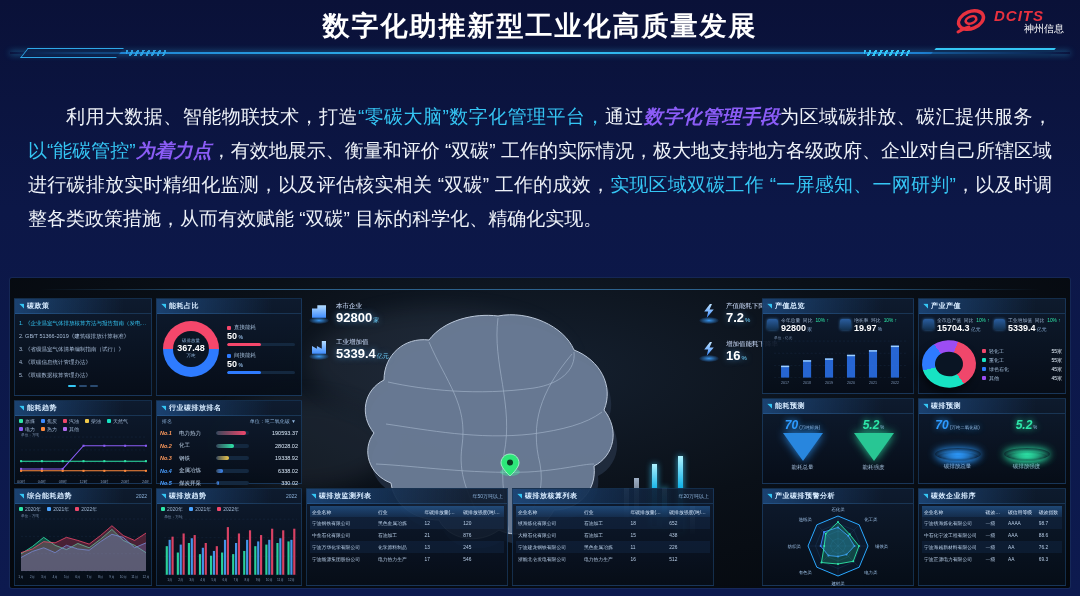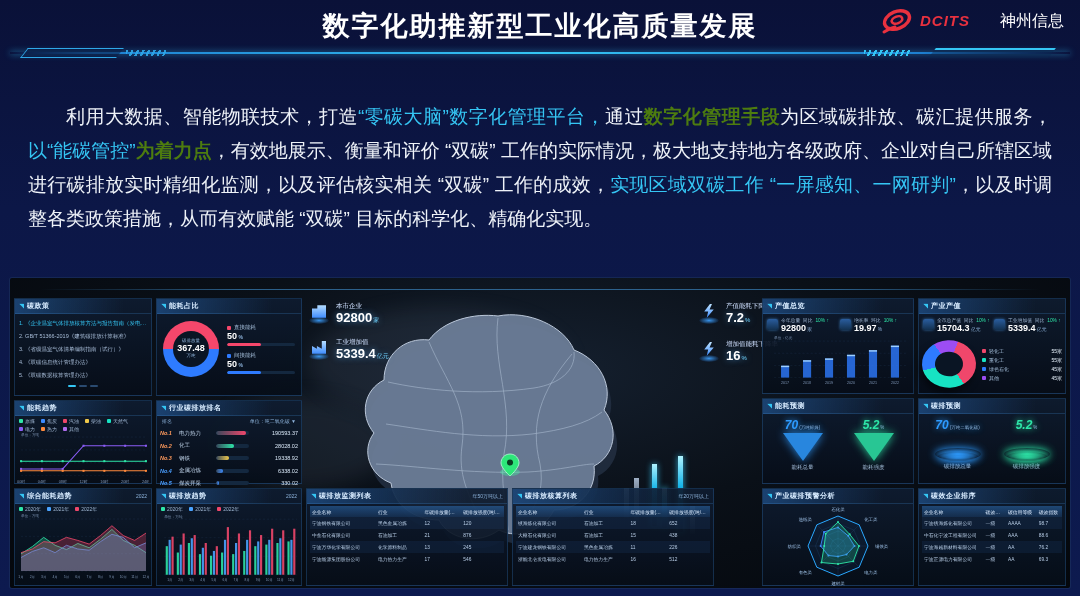--- a/index.html
+++ b/index.html
@@ -9,43 +9,43 @@
     font-family:"Liberation Sans","DejaVu Sans",sans-serif;
     -webkit-font-smoothing:antialiased;
   }
   
   .page-title{
     position:absolute;left:0;top:8px;width:100%;text-align:center;margin:0;
     color:#ffffff;font-size:27px;font-weight:bold;letter-spacing:2px;
   }
   .logo{position:absolute;right:16px;top:6px;display:flex;align-items:center;gap:6px;}
   .logo-swirl{width:34px;height:30px;}
-  .logo-txt{display:flex;flex-direction:row;line-height:1.05;}
+  .logo-txt{display:flex;flex-direction:column;line-height:1.05;}
   .logo-txt b{color:#e8313f;font-size:15px;font-style:italic;letter-spacing:1px;}
-  .logo-txt i{color:#ffffff;font-size:16px;font-style:normal;margin-left:30px;}
+  .logo-txt i{color:#ffffff;font-size:10px;font-style:normal;margin-left:30px;}
   .divider{position:absolute;left:10px;right:10px;top:48px;height:10px;}
   .divider .base{position:absolute;left:0;right:0;top:4px;height:2px;
     background:linear-gradient(90deg,rgba(20,120,220,0) 0%,#1e7fd0 8%,#35c6f4 50%,#1e7fd0 86%,rgba(20,120,220,0) 100%);
     box-shadow:0 0 6px rgba(53,198,244,.8);}
   .divider .skew-l{position:absolute;left:14px;top:0;width:95px;height:8px;border:1px solid #2fa8e8;border-right:none;
     transform:skewX(-38deg);background:rgba(10,30,70,.6);}
   .divider .ticks{position:absolute;left:116px;top:2px;width:40px;height:6px;
     background:repeating-linear-gradient(115deg,#2fa8e8 0 2px,transparent 2px 5px);opacity:.9;}
   .divider .ticks-r{position:absolute;right:160px;top:2px;width:46px;height:6px;
     background:repeating-linear-gradient(115deg,#35c6f4 0 2px,transparent 2px 5px);}
   .divider .skew-r{position:absolute;right:18px;top:0;width:120px;height:8px;border-top:2px solid #35c6f4;
     transform:skewX(-38deg);background:rgba(10,40,80,.4);}
   
   .para{
     position:absolute;left:28px;top:100px;width:1024px;margin:0;
     font-size:19px;line-height:34px;color:#eef2f8;text-align:justify;text-indent:2em;
   }
   .seg-n{color:#eef2f8;}
   .seg-c{color:#35c6f4;font-weight:normal;}
-  .seg-b{color:#4d7c0f;font-weight:bold;}
+  .seg-b{color:#8b5cf6;font-weight:bold;font-style:italic;}
   
   .dash{
     position:absolute;left:10px;top:278px;width:1060px;height:310px;border-radius:2px;
     background:radial-gradient(ellipse at 50% 30%,#15202f 0%,#0a1018 45%,#04070c 100%);
     overflow:hidden;box-shadow:0 0 0 1px rgba(40,70,110,.35);
   }
   .dash .cloud{position:absolute;border-radius:50%;filter:blur(10px);background:rgba(140,160,185,.10);}
   .dash-topline{position:absolute;left:30px;right:30px;top:11px;height:1px;
     background:linear-gradient(90deg,transparent,rgba(70,160,230,.55) 20%,rgba(70,160,230,.55) 80%,transparent);}
   .badge{

